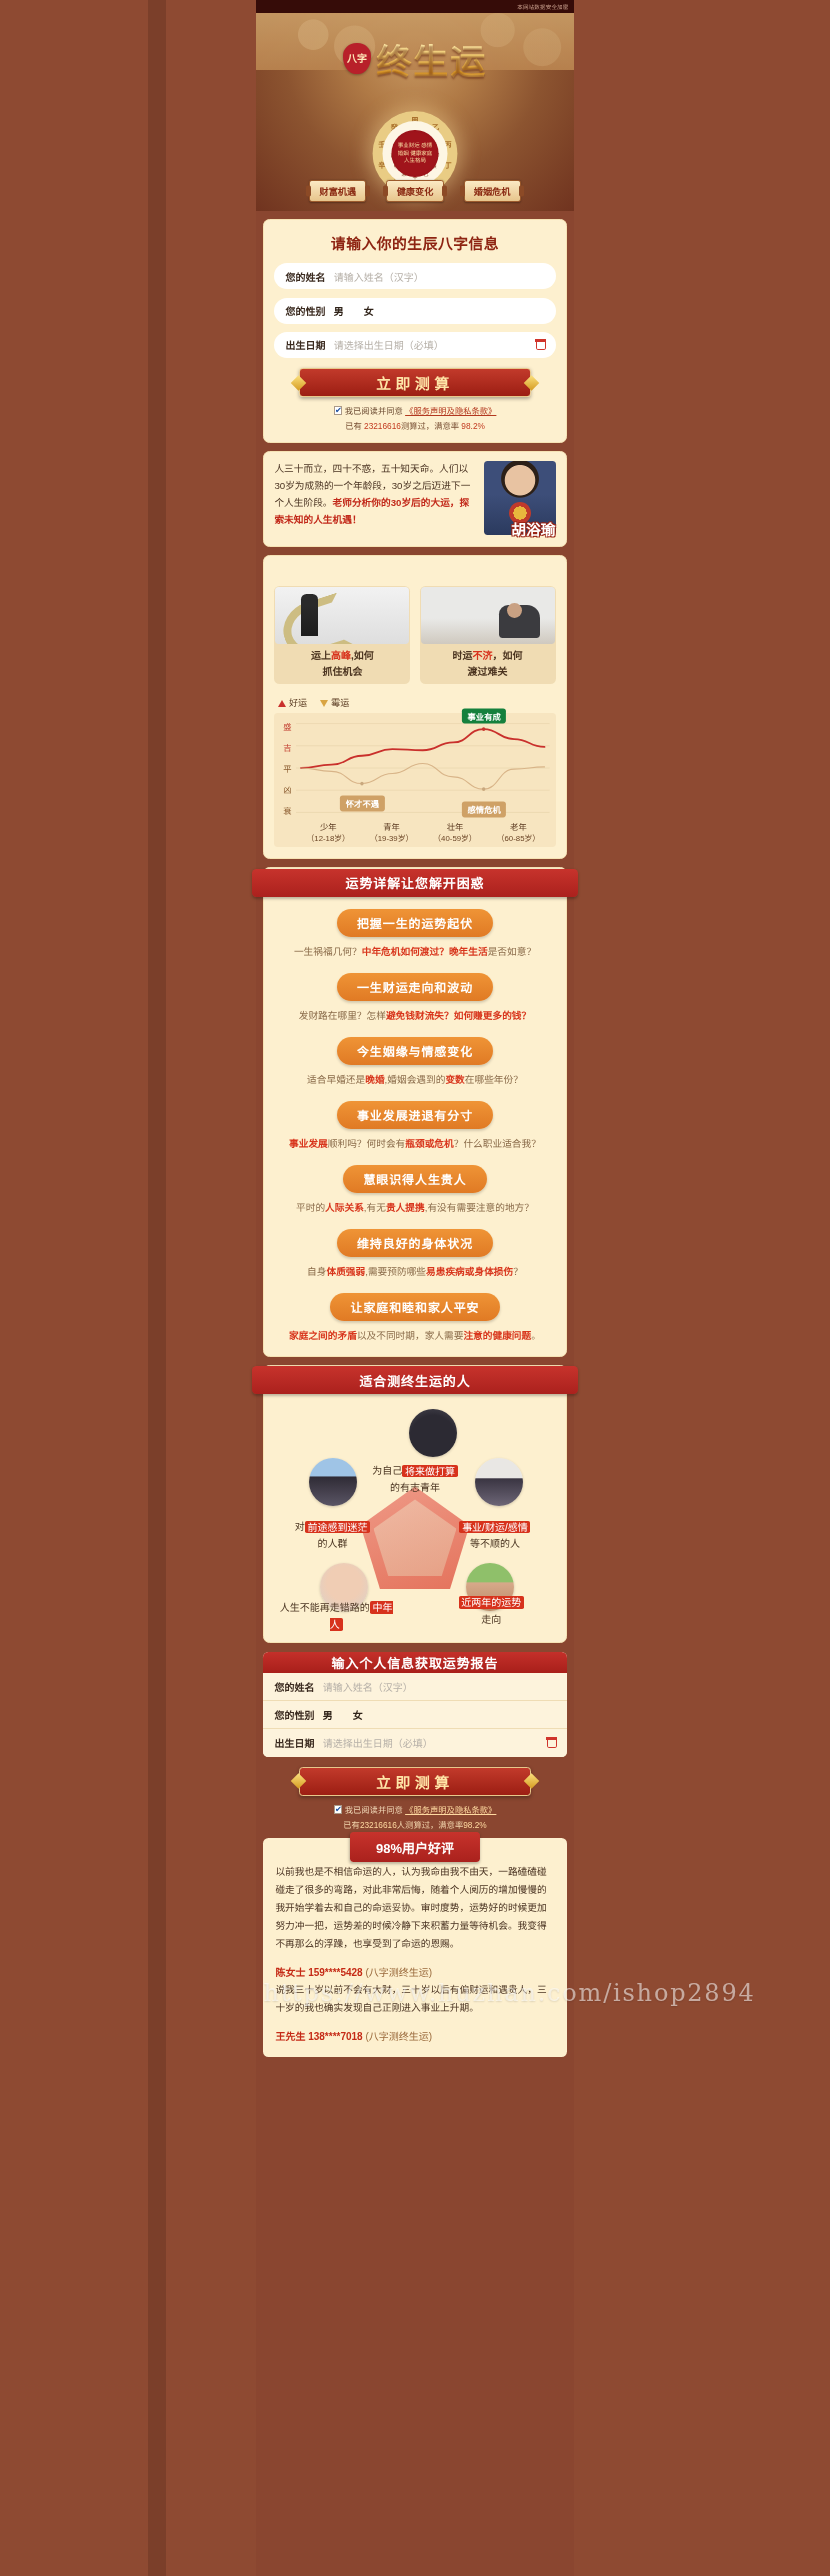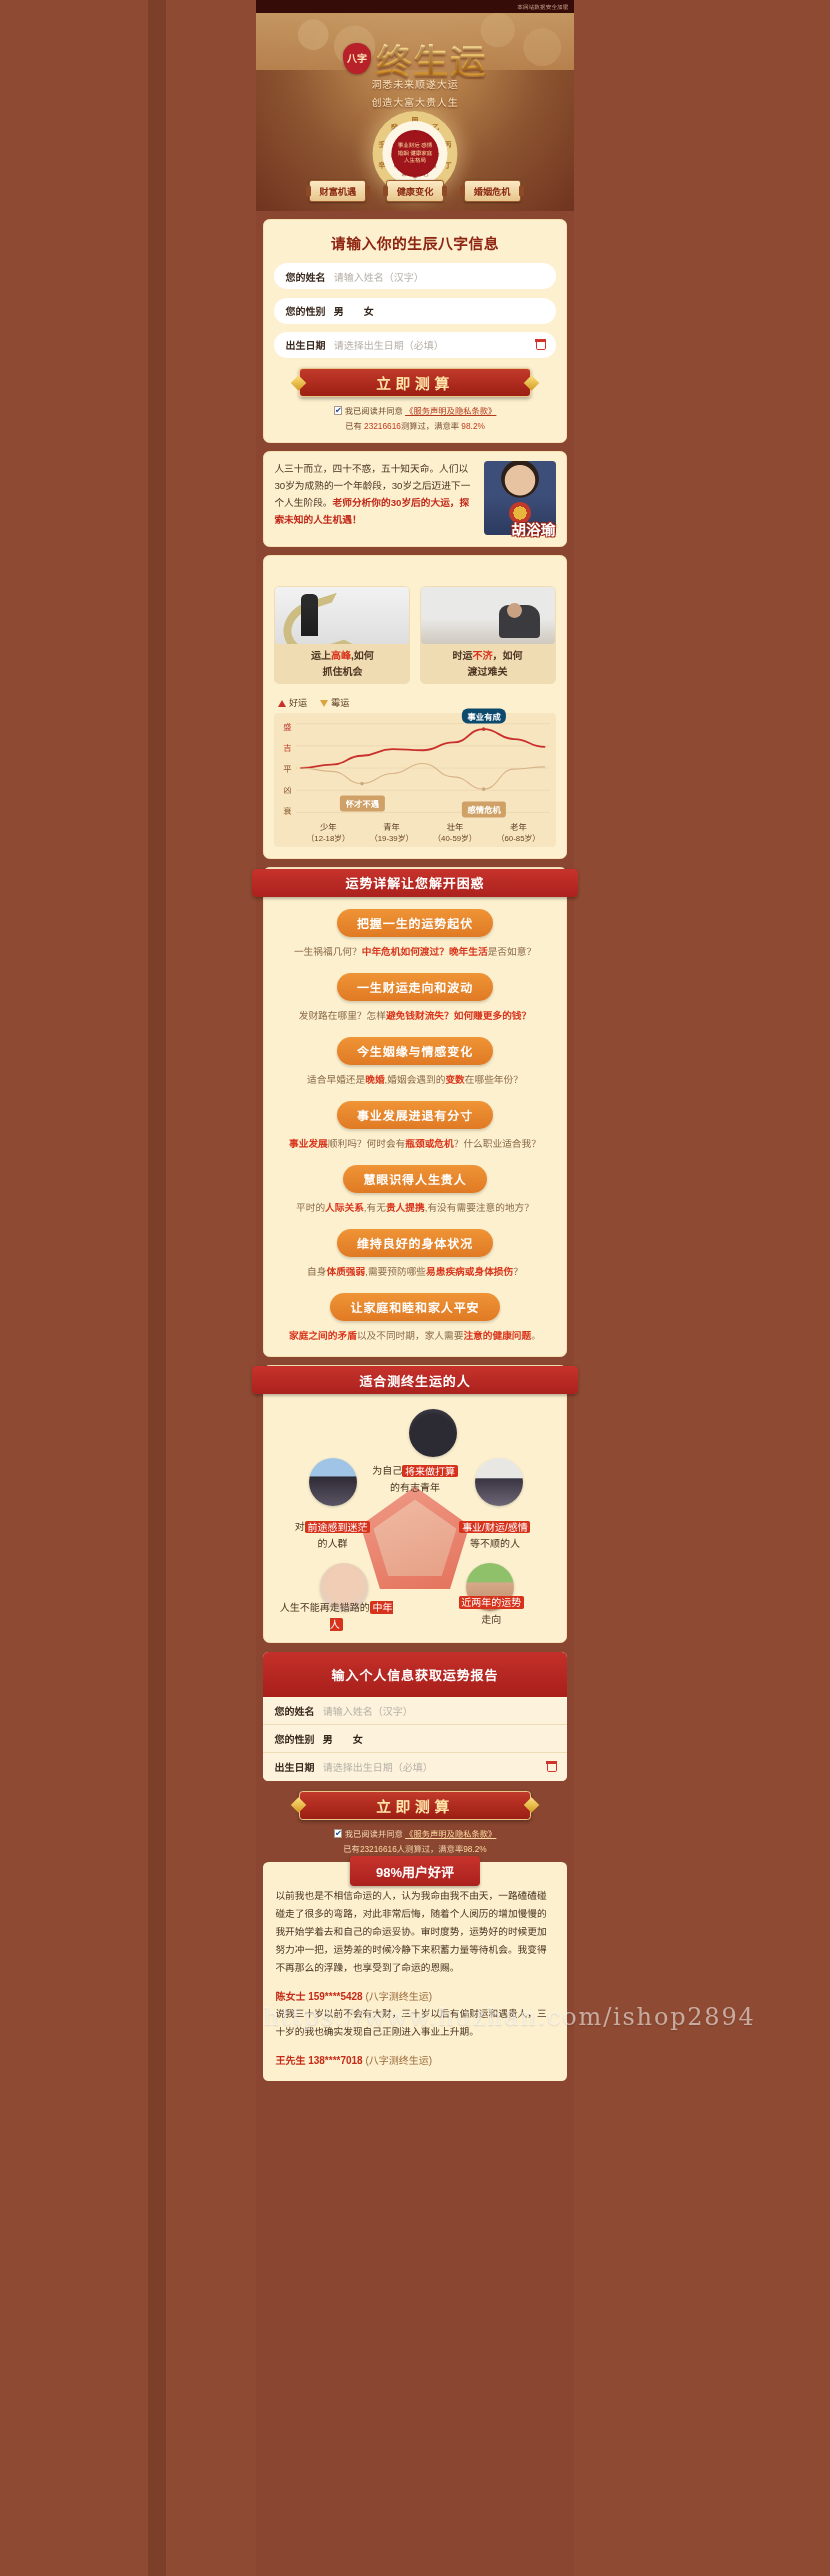--- a/index.html
+++ b/index.html
@@ -293,21 +293,21 @@
   .yaxis i:first-child{ color:#c0392b; }
   .yaxis i:nth-child(2){ color:#c0392b; }
   .xaxis{ display:flex; margin-top:2.8px; padding-left:16.6px;}
   .xaxis div{ flex:1; text-align:center; font-size:8.3px; color:#5d3c22; line-height:1.5;}
   .xaxis div small{ display:block; font-size:7.8px; color:#6b4526;}
   .pin{
     position:absolute; transform:translate(-50%,-100%);
     font-size:8.3px; font-weight:bold; color:#fff;
     padding:1.8px 5.5px; border-radius:2.8px; white-space:nowrap;
   }
-  .pin.red{ background:#0c4a6e;border-radius:6px; }
+  .pin.red{ background:#15803d; }
   .pin.tan{ background:#cfa166; }
 
   
   .penta-wrap{ position:relative; height:226px; margin-top:3.7px;}
   .circ{
     position:absolute; border-radius:50%; overflow:hidden;
     box-shadow:0 0.9px 2.8px rgba(0,0,0,.2);
   }
   .c1{ width:48px;height:48px; left:135px; top:3.7px;
     background: radial-gradient(circle at 50% 60%, #2c2a33 0 60%, #4d4b55 100%);}
@@ -348,21 +348,21 @@
     box-shadow:0 1.8px 2.8px rgba(0,0,0,.18);
   }
   .dl-desc{ font-size:9.7px; line-height:1.8; color:#8a6b4a; margin-top:6.5px; padding:0 11px;}
   .dl-desc em{ font-style:normal; color:#d8361d; font-weight:bold;}
 
   
   .form2{ background:#fdf0cf; border-radius:5.5px; margin:8.3px 7.4px 0; overflow:hidden;}
   .form2-hd{
     background: linear-gradient(180deg,#c4302a,#a81f1a);
     color:#fff; font-weight:bold; font-size:13px; letter-spacing:0.9px;
-    text-align:center; padding:13px 0;
+    text-align:center; padding:1px 0;
   }
   .f2row{
     display:flex; align-items:center; height:28px; padding:0 11px;
     font-size:10px; border-bottom:0.9px solid #efdcb4; position:relative;
     background:#fdf3dc;
   }
   .f2row:last-child{ border-bottom:none;}
   .f2row .lbl{ color:#3b2b20; font-weight:bold; margin-right:8.3px;}
   .f2row .ph{ color:#b6b0a8;}
   .f2row .gsel{ color:#2f2218; font-weight:bold; margin-right:20px;}
@@ -398,24 +398,20 @@
   <div class="topbar">
     <span>本网站数据安全加密</span>
   </div>
 
   <div class="hero">
     <div class="hero-title">
       <div class="bazi-seal">
         <span>八字</span>
       </div>
       <div class="hero-main">终生运</div>
-    </div>
-    <div class="hero-sub">
-      <div>洞悉未来顺遂大运</div>
-      <div>创造大富大贵人生</div>
     </div>
 
     <div class="wheel-wrap">
       <div class="wheel">
         <div class="wheel-gz" id="wheelStems">
             <i style="transform: translate(-50%, -50%) translate(2.32683e-15px, -35px);">甲</i>
             <i style="transform: translate(-50%, -50%) translate(20.6px, -28px);">乙</i>
             <i style="transform: translate(-50%, -50%) translate(33px, -10.8px);">丙</i>
             <i style="transform: translate(-50%, -50%) translate(33px, 10.8px);">丁</i>
             <i style="transform: translate(-50%, -50%) translate(20.6px, 28px);">戊</i>

